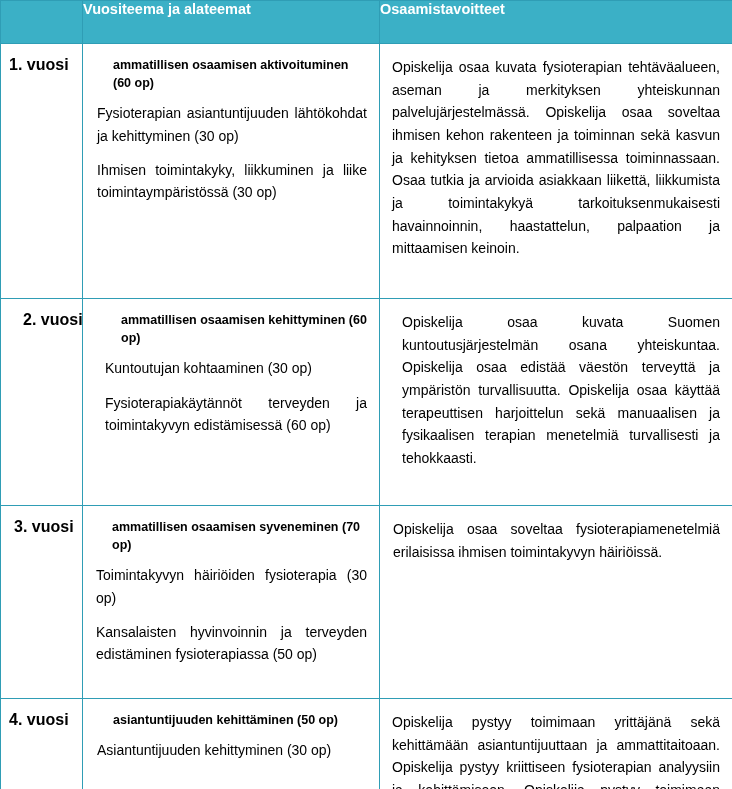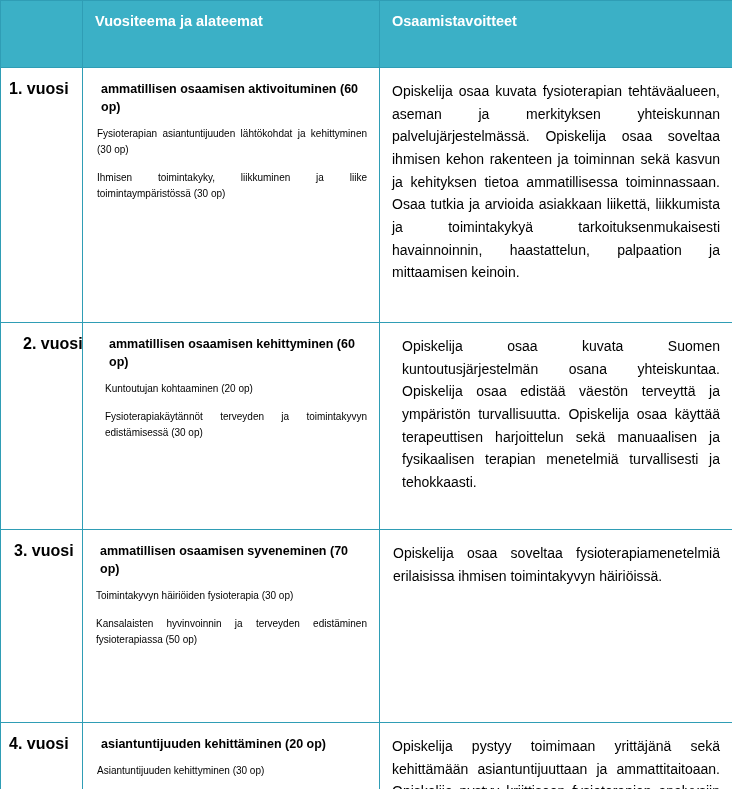--- a/index.html
+++ b/index.html
@@ -15,21 +15,21 @@
     overflow: hidden;
   }
   .curriculum-table {
     border-collapse: collapse;
     width: 732px;
     table-layout: fixed;
   }
   .curriculum-table td, .curriculum-table th {
     border: 1px solid #2f9db5;
     vertical-align: top;
-    padding: 12px;
+    padding: 0;
   }
   
   col.c-year { width: 82px; }
   col.c-theme { width: 297px; }
   col.c-goals { width: 353px; }
 
   
   thead th {
     background: #3bb0c6;
     color: #ffffff;
@@ -55,24 +55,24 @@
   td.theme-cell {
     padding: 12px 12px 14px 14px;
   }
   td.goals-cell {
     padding: 12px 12px 14px 12px;
   }
   .theme-title {
     font-size: 12.5px;
     font-weight: bold;
     line-height: 1.45;
-    margin: 0 0 10px 4px;
+    margin: 0 0 10px 16px;
   }
   .sub-item {
-    font-size: 10px;
+    font-size: 14px;
     line-height: 1.6;
     margin: 0 0 12px 0;
     text-align: justify;
     text-justify: inter-word;
   }
   .sub-item:last-child {
     margin-bottom: 0;
   }
   .goal-text {
     font-size: 14px;
@@ -113,42 +113,42 @@
         <p class="sub-item">Ihmisen toimintakyky, liikkuminen ja liike toimintaympäristössä  (30 op)</p>
       </td>
       <td class="goals-cell">
         <p class="goal-text">Opiskelija osaa kuvata fysioterapian tehtäväalueen, aseman ja merkityksen yhteiskunnan palvelujärjestelmässä. Opiskelija osaa soveltaa ihmisen kehon rakenteen ja toiminnan sekä kasvun ja kehityksen tietoa ammatillisessa toiminnassaan. Osaa tutkia ja arvioida asiakkaan liikettä, liikkumista ja toimintakykyä tarkoituksenmukaisesti havainnoinnin, haastattelun, palpaation ja mittaamisen keinoin.</p>
       </td>
     </tr>
     <tr class="r2">
       <td class="year-cell">2. vuosi</td>
       <td class="theme-cell">
         <p class="theme-title"> ammatillisen osaamisen kehittyminen (60 op)</p>
-        <p class="sub-item">Kuntoutujan kohtaaminen (20 op)</p>
-        <p class="sub-item">Fysioterapiakäytännöt terveyden ja toimintakyvyn edistämisessä (30 op)</p>
+        <p class="sub-item">Kuntoutujan kohtaaminen (30 op)</p>
+        <p class="sub-item">Fysioterapiakäytännöt terveyden ja toimintakyvyn edistämisessä (60 op)</p>
       </td>
       <td class="goals-cell">
         <p class="goal-text">Opiskelija osaa kuvata Suomen kuntoutusjärjestelmän osana yhteiskuntaa. Opiskelija osaa edistää väestön terveyttä ja ympäristön turvallisuutta. Opiskelija osaa käyttää terapeuttisen harjoittelun sekä manuaalisen ja fysikaalisen terapian menetelmiä turvallisesti ja tehokkaasti.</p>
       </td>
     </tr>
     <tr class="r3">
       <td class="year-cell">3. vuosi</td>
       <td class="theme-cell">
         <p class="theme-title">ammatillisen osaamisen syveneminen (70 op)</p>
         <p class="sub-item">Toimintakyvyn häiriöiden fysioterapia (30 op)</p>
         <p class="sub-item">Kansalaisten hyvinvoinnin ja terveyden edistäminen fysioterapiassa (50 op)</p>
       </td>
       <td class="goals-cell">
         <p class="goal-text">Opiskelija osaa soveltaa fysioterapiamenetelmiä erilaisissa ihmisen toimintakyvyn häiriöissä.</p>
       </td>
     </tr>
     <tr class="r4">
       <td class="year-cell">4. vuosi</td>
       <td class="theme-cell">
-        <p class="theme-title">asiantuntijuuden kehittäminen (20 op)</p>
+        <p class="theme-title">asiantuntijuuden kehittäminen (50 op)</p>
         <p class="sub-item">Asiantuntijuuden kehittyminen (30 op)</p>
       </td>
       <td class="goals-cell">
         <p class="goal-text">Opiskelija pystyy toimimaan yrittäjänä sekä kehittämään asiantuntijuuttaan ja ammattitaitoaan. Opiskelija pystyy kriittiseen fysioterapian analyysiin ja kehittämiseen. Opiskelija pystyy toimimaan fysioterapian asiantuntijana erilaisissa työryhmissä ja projekteissa.</p>
       </td>
     </tr>
   </tbody>
 </table>
 
 </body></html>

